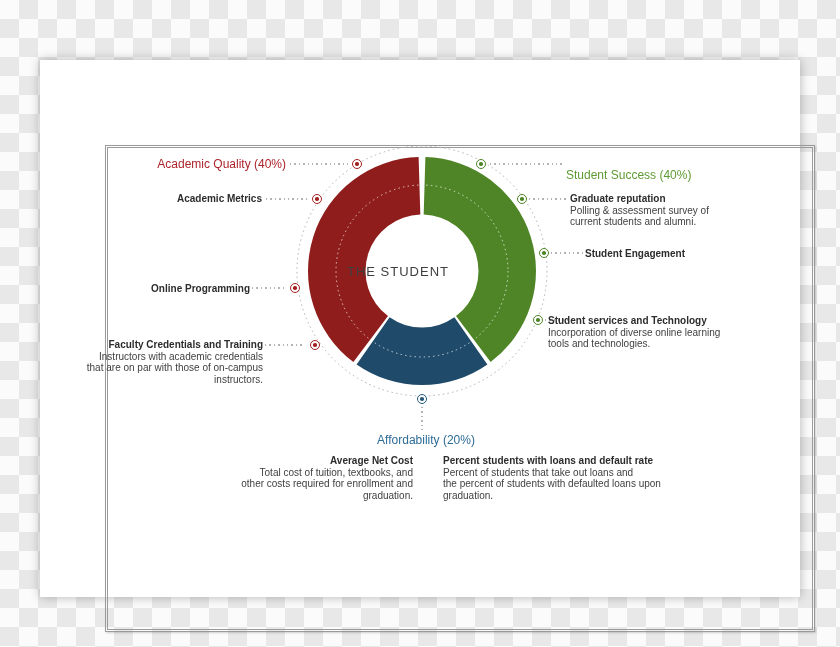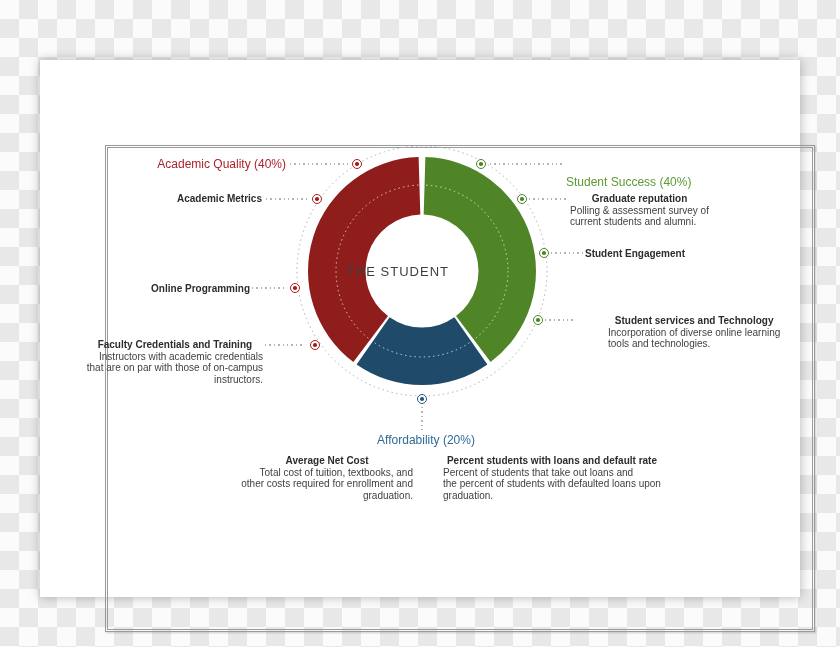--- a/index.html
+++ b/index.html
@@ -25,21 +25,21 @@
   svg.donut{position:absolute;left:292px;top:141px;}
   .center-label{
     position:absolute;left:347px;top:264px;width:150px;text-align:left;
     font-size:13px;letter-spacing:1px;color:#3e3e3e;
   }
   .cat{position:absolute;font-size:12px;line-height:15px;white-space:nowrap;}
   .cat.red{color:#AC242B;}
   .cat.green{color:#5E9A33;}
   .cat.blue{color:#2C6B96;}
   .note{position:absolute;font-size:10px;line-height:11.6px;color:#3f3f3f;white-space:nowrap;}
-  .note .h{font-weight:bold;color:#2c2c2c;text-align:center;}
+  .note .h{font-weight:bold;color:#2c2c2c;}
   .ra{text-align:right;}
   .leader{
     position:absolute;height:1.5px;
     background-image:repeating-linear-gradient(90deg,#b3b3b3 0 1.4px,transparent 1.4px 4.4px);
   }
   .leader-v{
     position:absolute;width:1.5px;
     background-image:repeating-linear-gradient(180deg,#b3b3b3 0 1.4px,transparent 1.4px 4.4px);
   }
   .marker{
@@ -104,21 +104,21 @@
   <div class="leader" style="left:266px;top:198px;width:44px"></div>
   <div class="leader" style="left:252px;top:287px;width:34px"></div>
   <div class="leader" style="left:265px;top:344px;width:40px"></div>
   <div class="leader" style="left:490px;top:163px;width:72px"></div>
   <div class="leader" style="left:529px;top:198px;width:39px"></div>
   <div class="leader" style="left:551px;top:252px;width:32px"></div>
   <div class="leader" style="left:545px;top:319px;width:31px"></div>
   <div class="leader-v" style="left:421px;top:407px;height:23px"></div>
 
   <div class="cat red ra" style="right:554px;top:157px">Academic Quality (40%)</div>
-  <div class="cat green" style="left:566px;top:175px">Student Success (40%)</div>
+  <div class="cat green" style="left:566px;top:168px">Student Success (40%)</div>
   <div class="cat blue" style="left:364px;top:433px;width:124px;text-align:center">Affordability (20%)</div>
 
   <div class="note ra" style="right:578px;top:193px">
     <div class="h">Academic Metrics</div>
   </div>
   <div class="note ra" style="right:590px;top:283px">
     <div class="h">Online Programming</div>
   </div>
   <div class="note ra" style="right:577px;top:339px">
     <div class="h">Faculty Credentials and Training</div>
@@ -132,21 +132,21 @@
   <div class="note" style="left:570px;top:193px">
     <div class="h">Graduate reputation</div>
     <div>
         <div>Polling &amp; assessment survey of</div>
         <div>current students and alumni.</div>
       </div>
   </div>
   <div class="note" style="left:585px;top:248px">
     <div class="h">Student Engagement</div>
   </div>
-  <div class="note" style="left:608px;top:315px">
+  <div class="note" style="left:548px;top:315px">
     <div class="h">Student services and Technology</div>
     <div>
         <div>Incorporation of diverse online learning</div>
         <div>tools and technologies.</div>
       </div>
   </div>
 
   <div class="note ra" style="right:427px;top:455px">
     <div class="h">Average Net Cost</div>
     <div>

